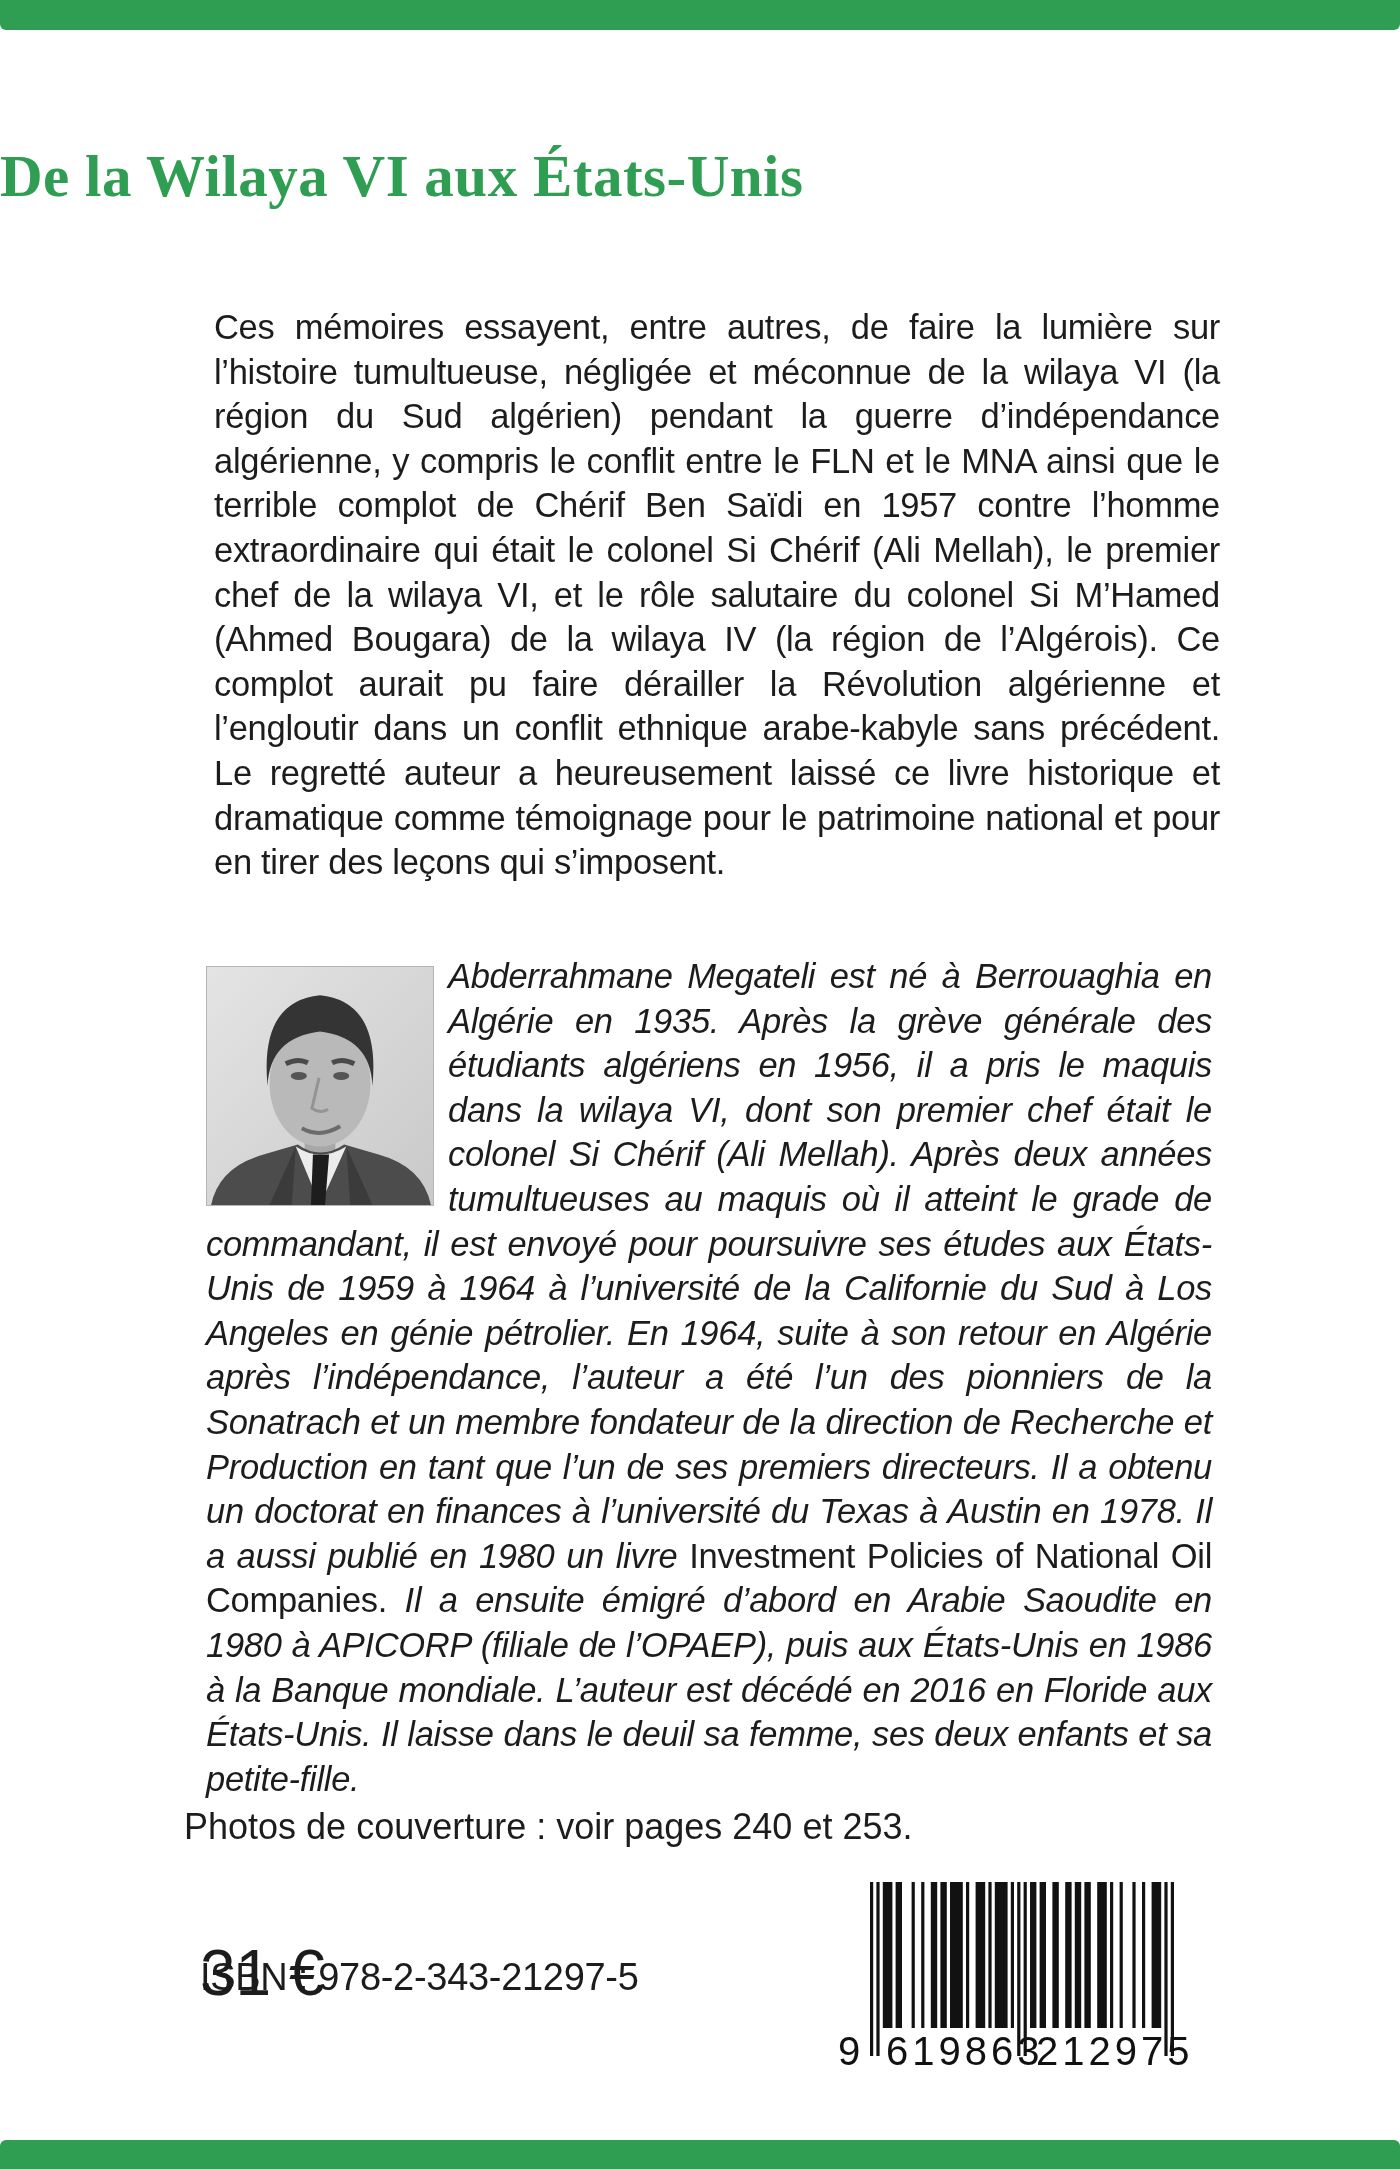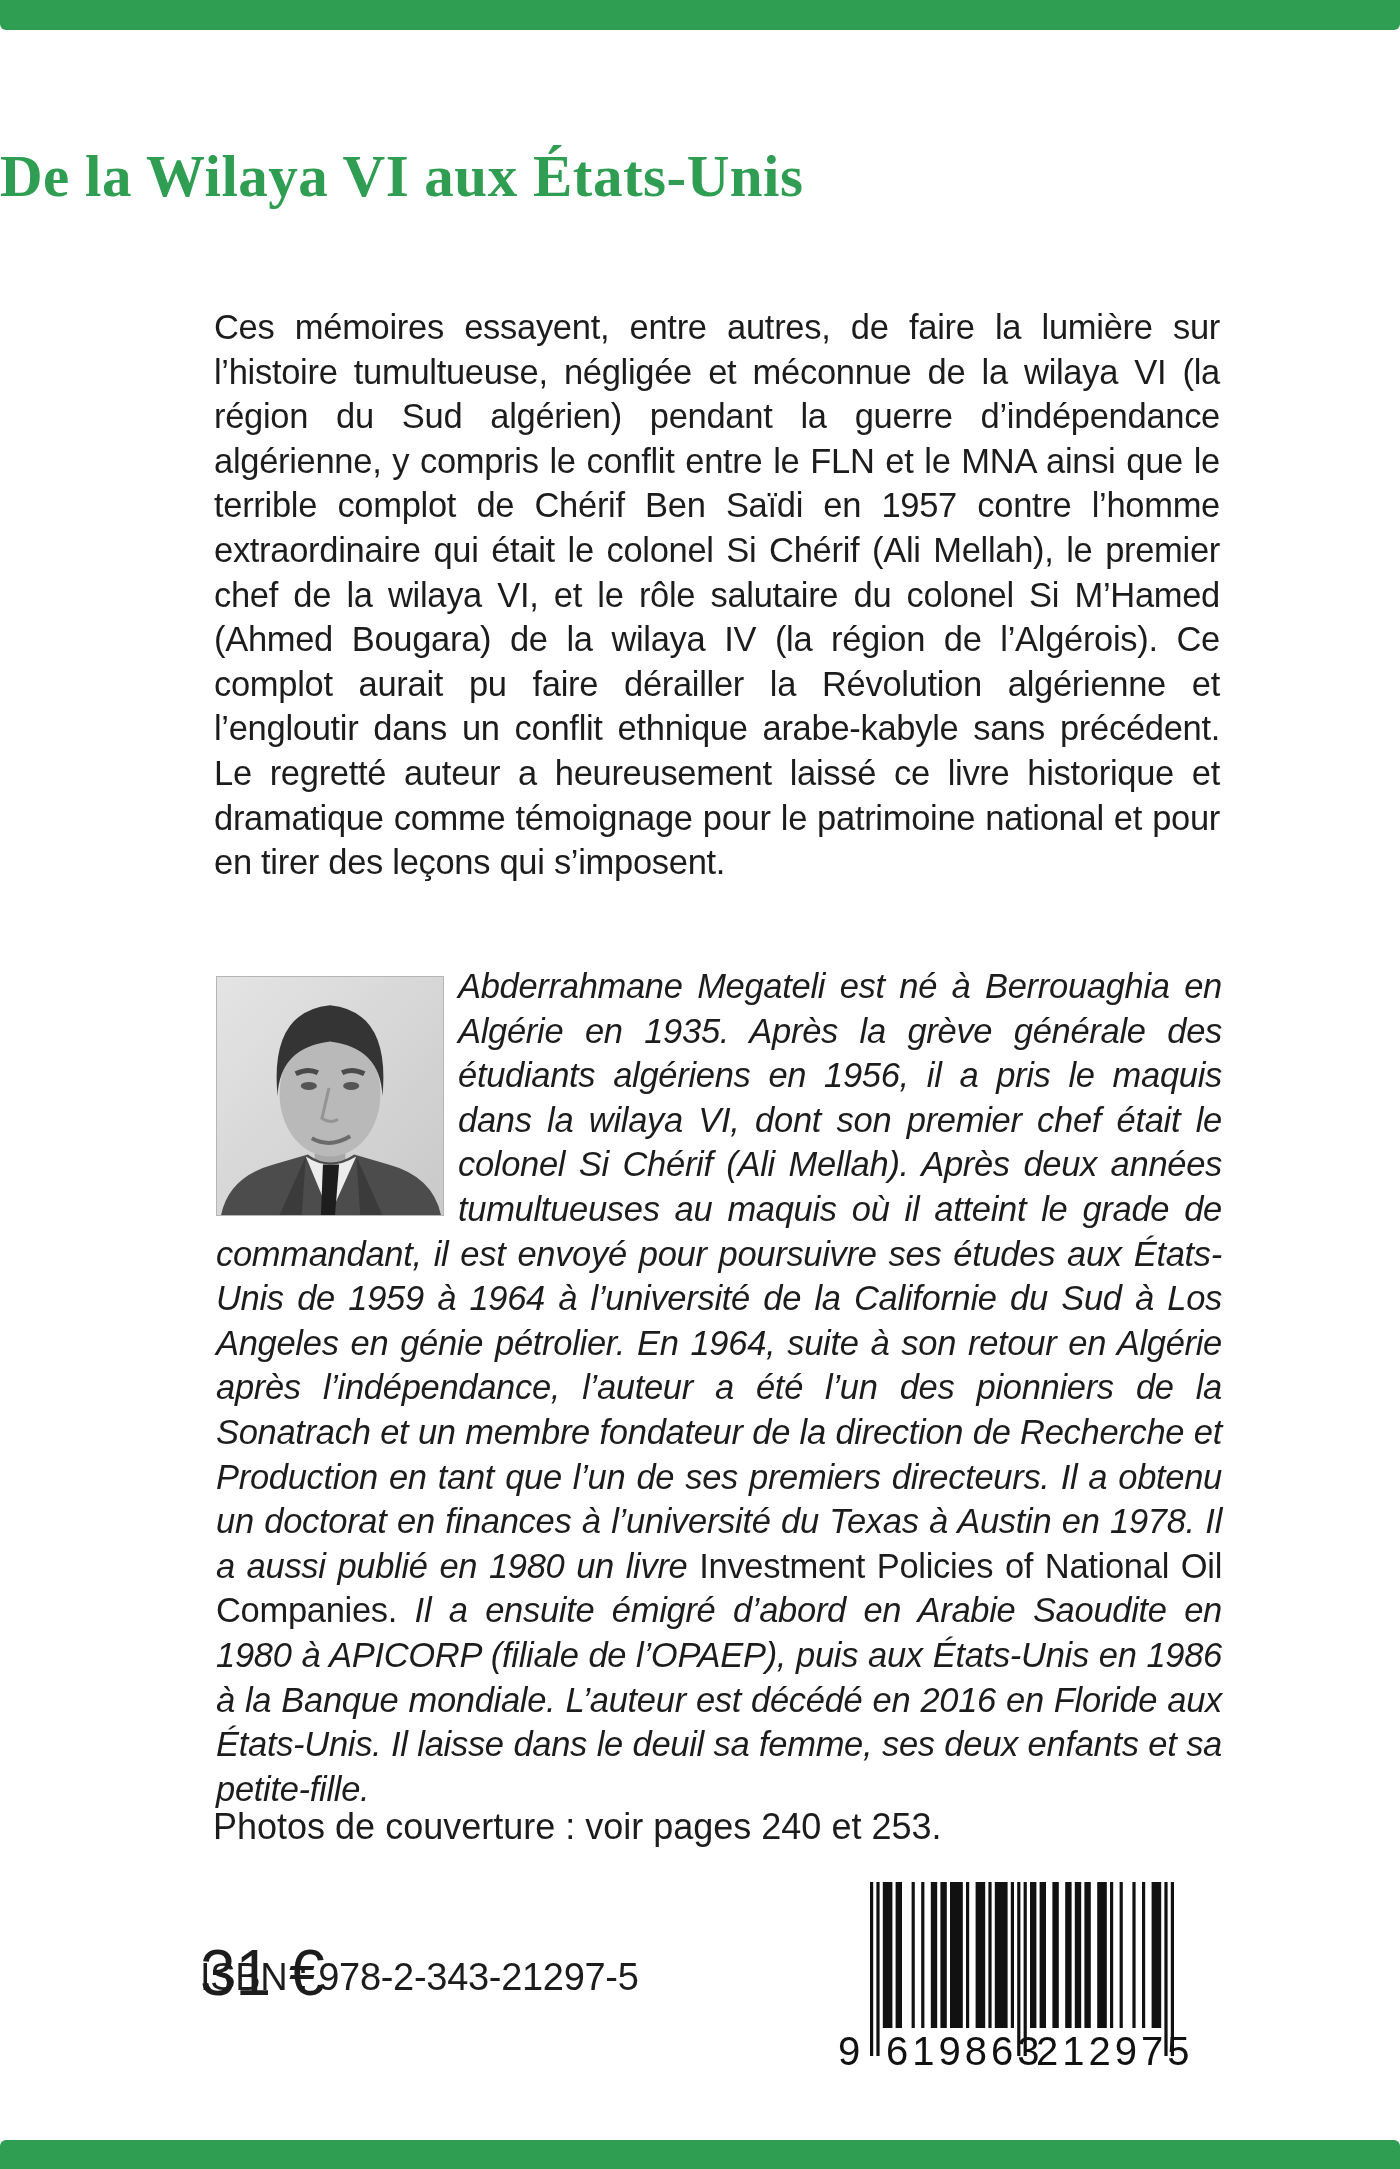--- a/index.html
+++ b/index.html
@@ -14,28 +14,28 @@
   .title{
     position:absolute; top:142px; left:0; width:1400px; margin:0;
     font-family:"Liberation Serif",serif; font-weight:bold;
     font-size:59px; color:var(--green); letter-spacing:0.5px;
   }
   .synopsis{
     position:absolute; left:200px; top:291px; width:1006px; margin:14px;
     font-size:34.5px; line-height:44.6px; text-align:justify; letter-spacing:-0.3px;
   }
   .bio{
-    position:absolute; left:200px; top:948px; width:1006px; margin:16px;
+    position:absolute; left:200px; top:948px; width:1006px; margin:6px;
     font-style:italic; font-size:34.5px; line-height:44.6px; text-align:justify;
     letter-spacing:-0.3px;
   }
   .photo{ float:left; width:226px; height:238px; margin:12px 16px 6px 0; }
   .photo svg{ display:block; width:100%; height:100%; border:1px solid #b5b5b5; background:#dcdcdc;}
   .bio-upright{ font-style:normal; }
-  .cover-note{ position:absolute; left:213px; top:1806px; margin:0; font-size:36px; }
+  .cover-note{ position:absolute; left:184px; top:1806px; margin:0; font-size:36px; }
   .price{ position:absolute; left:200px; top:1936px; font-size:64px; }
   .isbn{ position:absolute; left:200px; top:1956px; font-size:38px; letter-spacing:-0.3px;}
   .barcode{ position:absolute; left:838px; top:1882px; width:345px; height:200px; background:#fff;}
   .barcode svg.bars{ position:absolute; left:32px; top:0; }
   .bcd{ position:absolute; top:147px; font-size:40px; color:#111; }
   .bcd-first{ left:0; }
   .bcd-left{ left:48px; width:142px; text-align:center; letter-spacing:4px; }
   .bcd-right{ left:198px; width:142px; text-align:right; letter-spacing:4px; }
 </style>
 </head>

